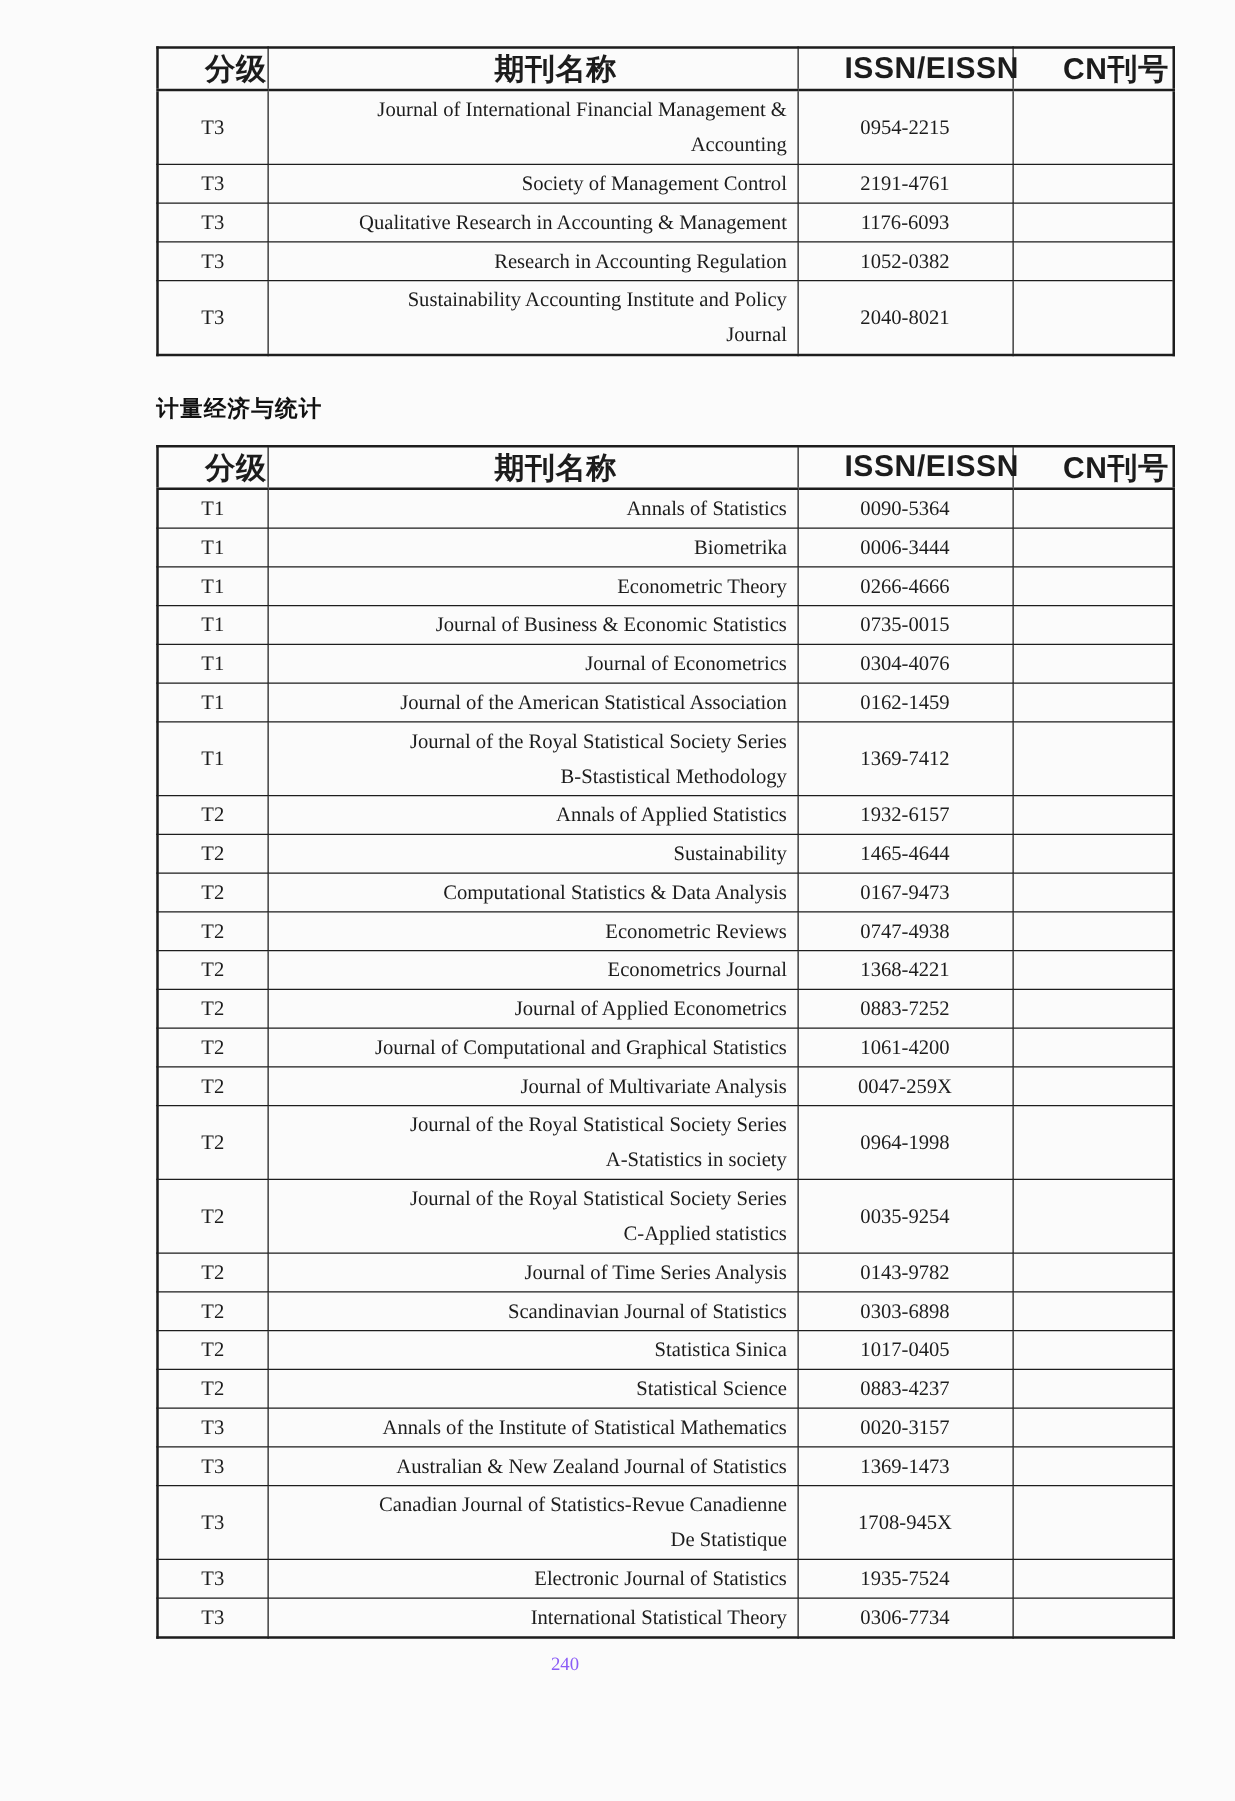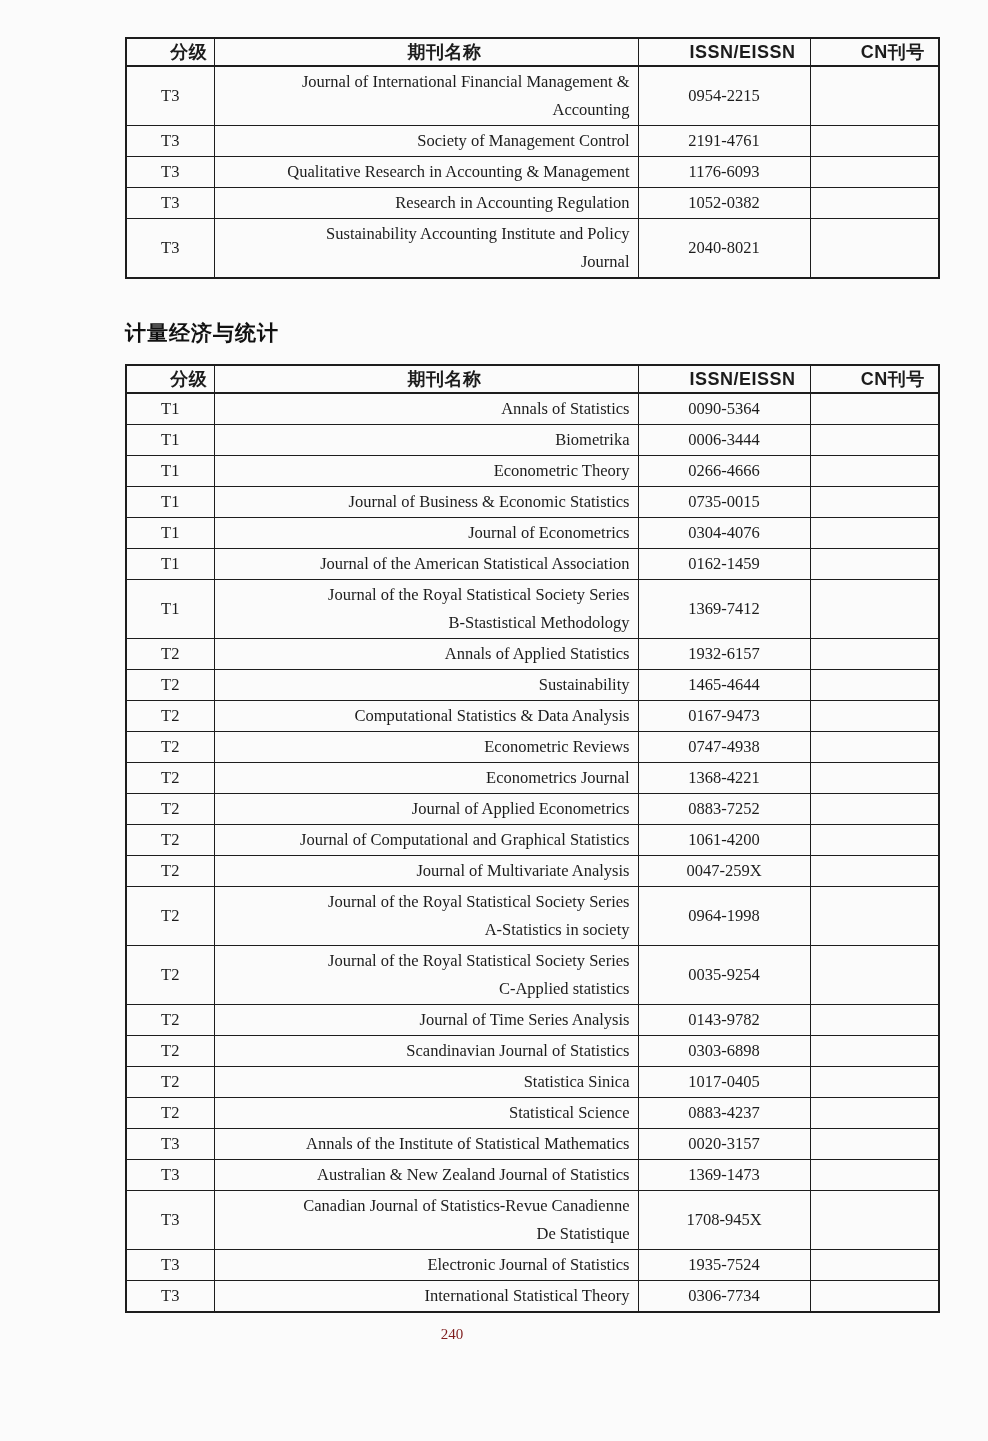--- a/index.html
+++ b/index.html
@@ -18,21 +18,21 @@
     table-layout: fixed;
     width: 813px;
     border: 2px solid #1d1d1d;
   }
   table.journal-table th, table.journal-table td {
     border: 1.5px solid #1d1d1d;
   }
   table.journal-table th {
     font-family: "Liberation Sans", "DejaVu Sans", sans-serif;
     font-weight: 600;
-    font-size: 18px;
+    font-size: 24px;
     height: 28px;
     text-align: center;
     border-bottom-width: 2px;
     letter-spacing: 0.5px;
     padding-left: 37px;
   }
   table.journal-table td {
     font-size: 16.5px;
     height: 30px;
     line-height: 28px;
@@ -43,32 +43,32 @@
     text-align: right;
     padding: 1px 8px 1px 10px;
     white-space: pre-line;
   }
 
   .table-accounting { margin-top: 37px; }
 
   .section-title {
     font-family: Liberation Serif, serif;
     font-weight: bold;
-    font-size: 21px;
+    font-size: 18px;
     color: #111;
-    margin: 40px 0 17px 125px;
+    margin: 30px 0 17px 125px;
     letter-spacing: 1px;
   }
 
   .page-number {
     margin-top: 13px;
     width: 904px;
     text-align: center;
     font-size: 15px;
-    color: #7f1d1d;
+    color: #8b5cf6;
   }
 </style>
 </head>
 <body>
 
 <div class="page">
 
   <table class="journal-table table-accounting">
     <colgroup>
       <col style="width:88px">

